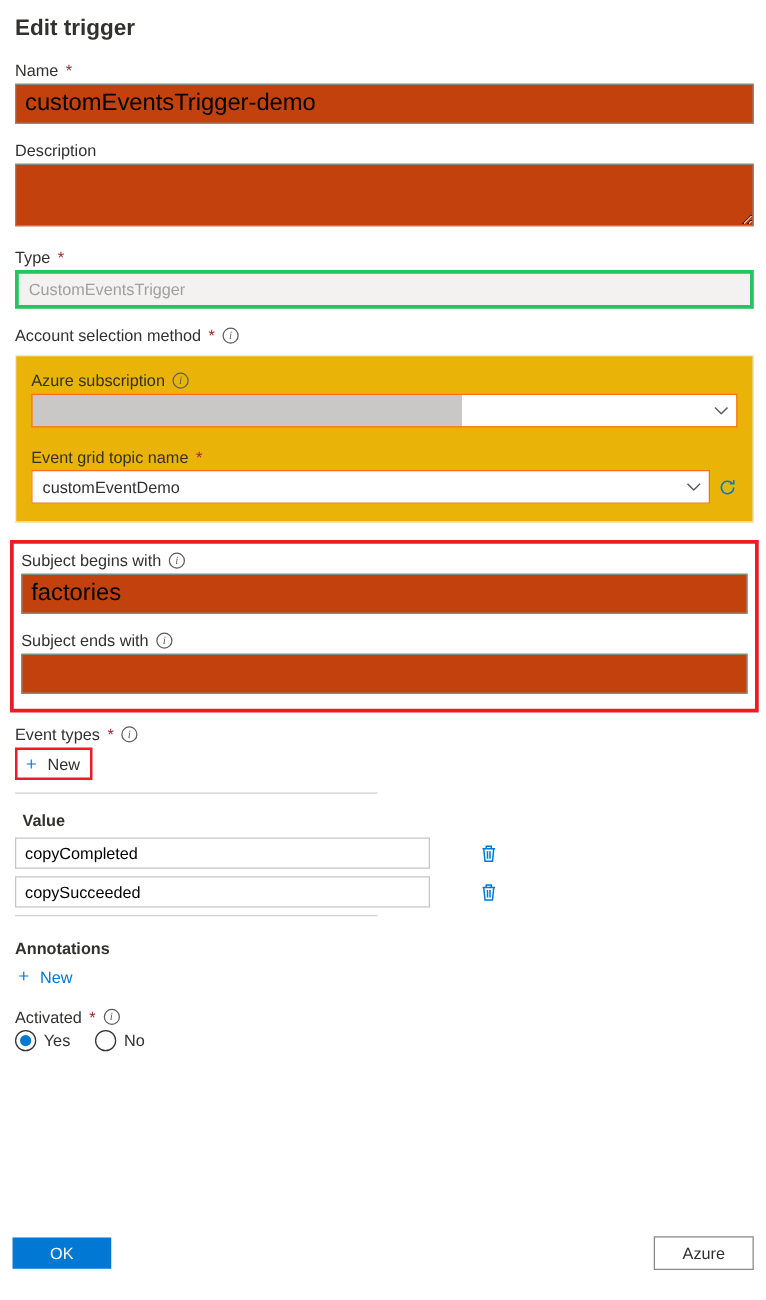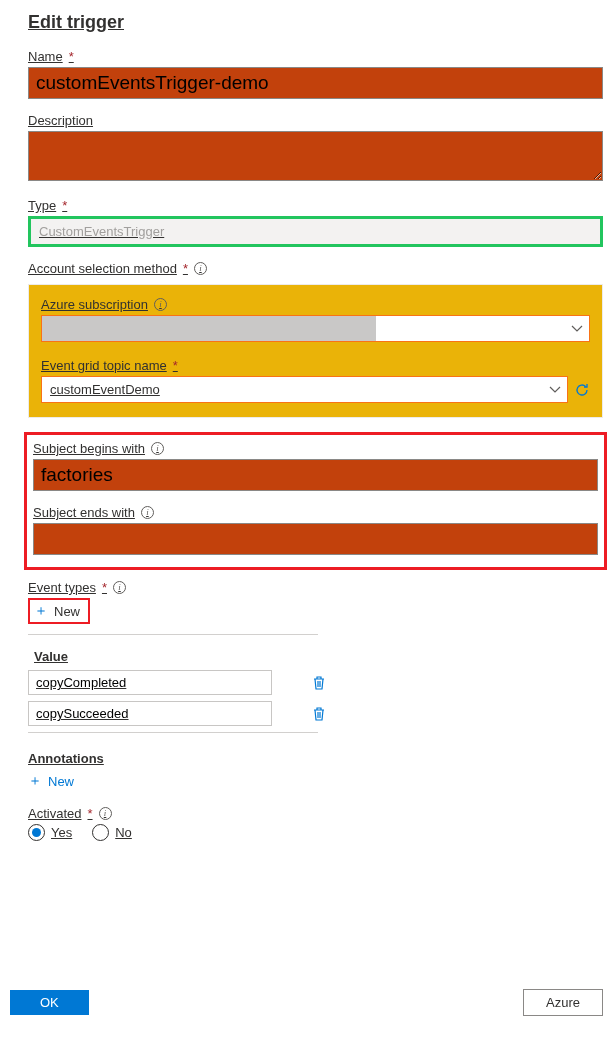--- a/index.html
+++ b/index.html
@@ -5,21 +5,21 @@
   * { box-sizing: border-box; }
   body {
     margin: 0;
     padding: 0;
     font-family: "Segoe UI", Arial, sans-serif;
     font-size: 13px;
     color: #323130;
     background: #fff;
     width: 613px;
   }
-  .panel { padding: 8px 10px 0 28px; text-decoration: underline; }
+  .panel { padding: 8px 10px 0 12px; }
   h2.title { font-size: 18px; font-weight: 600; margin: 4px 0 16px 0; }
   .field { margin-bottom: 14px; }
   .label { display: flex; align-items: center; gap: 6px; margin-bottom: 3px; font-size: 13px; }
   .req { color: #a4262c; }
   .info-icon {
     display: inline-flex; align-items: center; justify-content: center;
     width: 13px; height: 13px; border: 1px solid #605e5c; border-radius: 50%;
     font-size: 9px; color: #605e5c; font-style: italic; font-family: Georgia, serif;
     line-height: 1;
   }
@@ -88,21 +88,21 @@
   .plus-blue { color: #0078d4; font-size: 14px; font-weight: 400; }
   .new-plain {
     display: inline-flex; align-items: center; gap: 6px;
     color: #0078d4; cursor: pointer; padding: 2px 0;
   }
   .list-area { margin-top: 10px; }
   .list-hr { border: none; border-top: 1px solid #d2d0ce; margin: 4px 0 10px 0; width: 290px; }
   .value-header { font-weight: 600; padding: 4px 0 6px 6px; }
   .value-row { display: flex; align-items: center; gap: 40px; margin-bottom: 6px; }
   .value-row input {
-    width: 244px;
+    width: 332px;
     border: 1px solid #c8c6c4;
     padding: 4px 7px;
     font-family: inherit;
     font-size: 13px;
   }
   .trash { color: #0078d4; cursor: pointer; }
   .section-h { font-weight: 600; margin: 18px 0 4px 0; }
   .footer {
     display: flex; justify-content: space-between; align-items: center;
     padding: 8px 10px 10px 10px;

